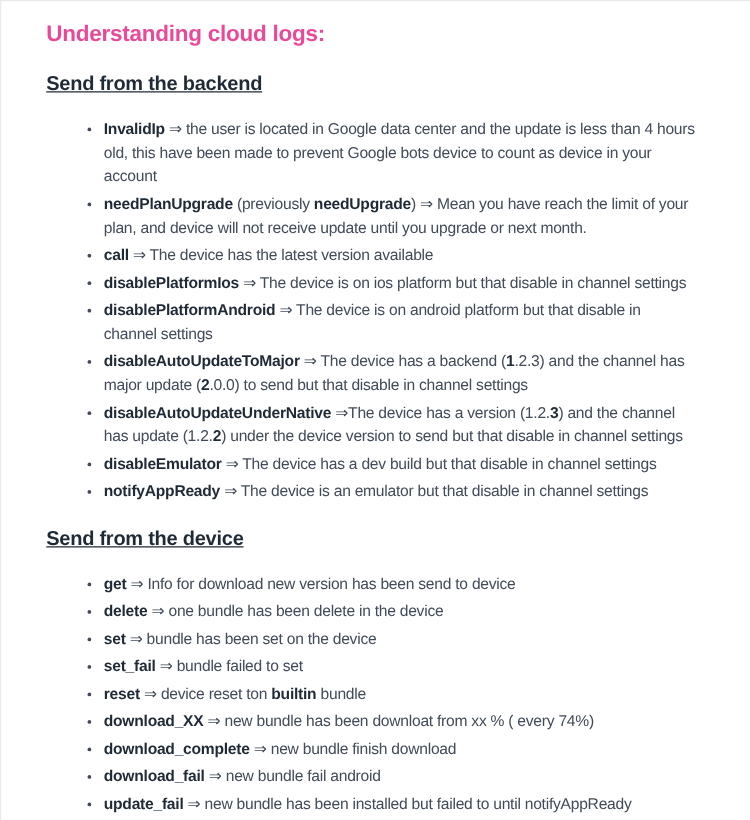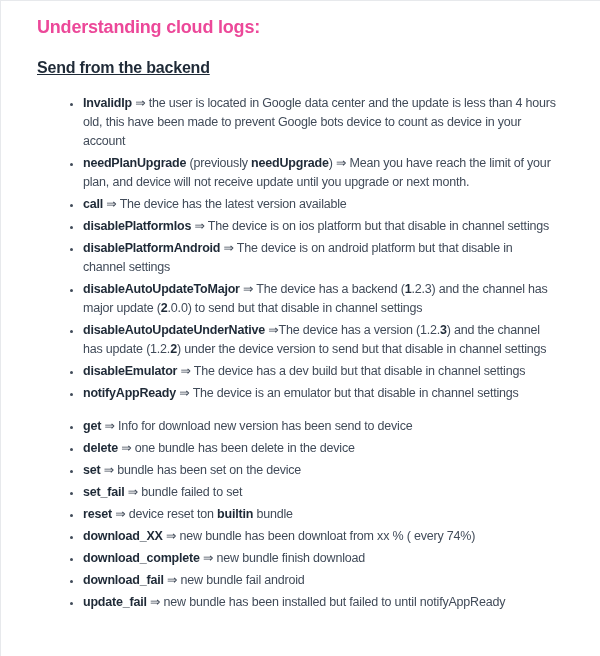--- a/index.html
+++ b/index.html
@@ -69,20 +69,21 @@
       <li><span class="term">needPlanUpgrade</span><span> (previously </span><span class="term">needUpgrade</span><span>) ⇒ Mean you have reach the limit of your plan, and device will not receive update until you upgrade or next month.</span></li>
       <li><span class="term">call</span><span> ⇒ The device has the latest version available</span></li>
       <li><span class="term">disablePlatformIos</span><span> ⇒ The device is on ios platform but that disable in channel settings</span></li>
       <li><span class="term">disablePlatformAndroid</span><span> ⇒ The device is on android platform but that disable in channel settings</span></li>
       <li><span class="term">disableAutoUpdateToMajor</span><span> ⇒ The device has a backend (</span><span class="term">1</span><span>.2.3) and the channel has major update (</span><span class="term">2</span><span>.0.0) to send but that disable in channel settings</span></li>
       <li><span class="term">disableAutoUpdateUnderNative</span><span> ⇒The device has a version (1.2.</span><span class="term">3</span><span>) and the channel has update (1.2.</span><span class="term">2</span><span>) under the device version to send but that disable in channel settings</span></li>
       <li><span class="term">disableEmulator</span><span> ⇒ The device has a dev build but that disable in channel settings</span></li>
       <li><span class="term">notifyAppReady</span><span> ⇒ The device is an emulator but that disable in channel settings</span></li>
     </ul>
 
+  <h2 class="section-heading">Send from the device</h2>
 
   <ul class="log-list">
       <li><span class="term">get</span><span> ⇒ Info for download new version has been send to device</span></li>
       <li><span class="term">delete</span><span> ⇒ one bundle has been delete in the device</span></li>
       <li><span class="term">set</span><span> ⇒ bundle has been set on the device</span></li>
       <li><span class="term">set_fail</span><span> ⇒ bundle failed to set</span></li>
       <li><span class="term">reset</span><span> ⇒ device reset ton </span><span class="term">builtin</span><span> bundle</span></li>
       <li><span class="term">download_XX</span><span> ⇒ new bundle has been downloat from xx % ( every 74%)</span></li>
       <li><span class="term">download_complete</span><span> ⇒ new bundle finish download</span></li>
       <li><span class="term">download_fail</span><span> ⇒ new bundle fail android</span></li>

